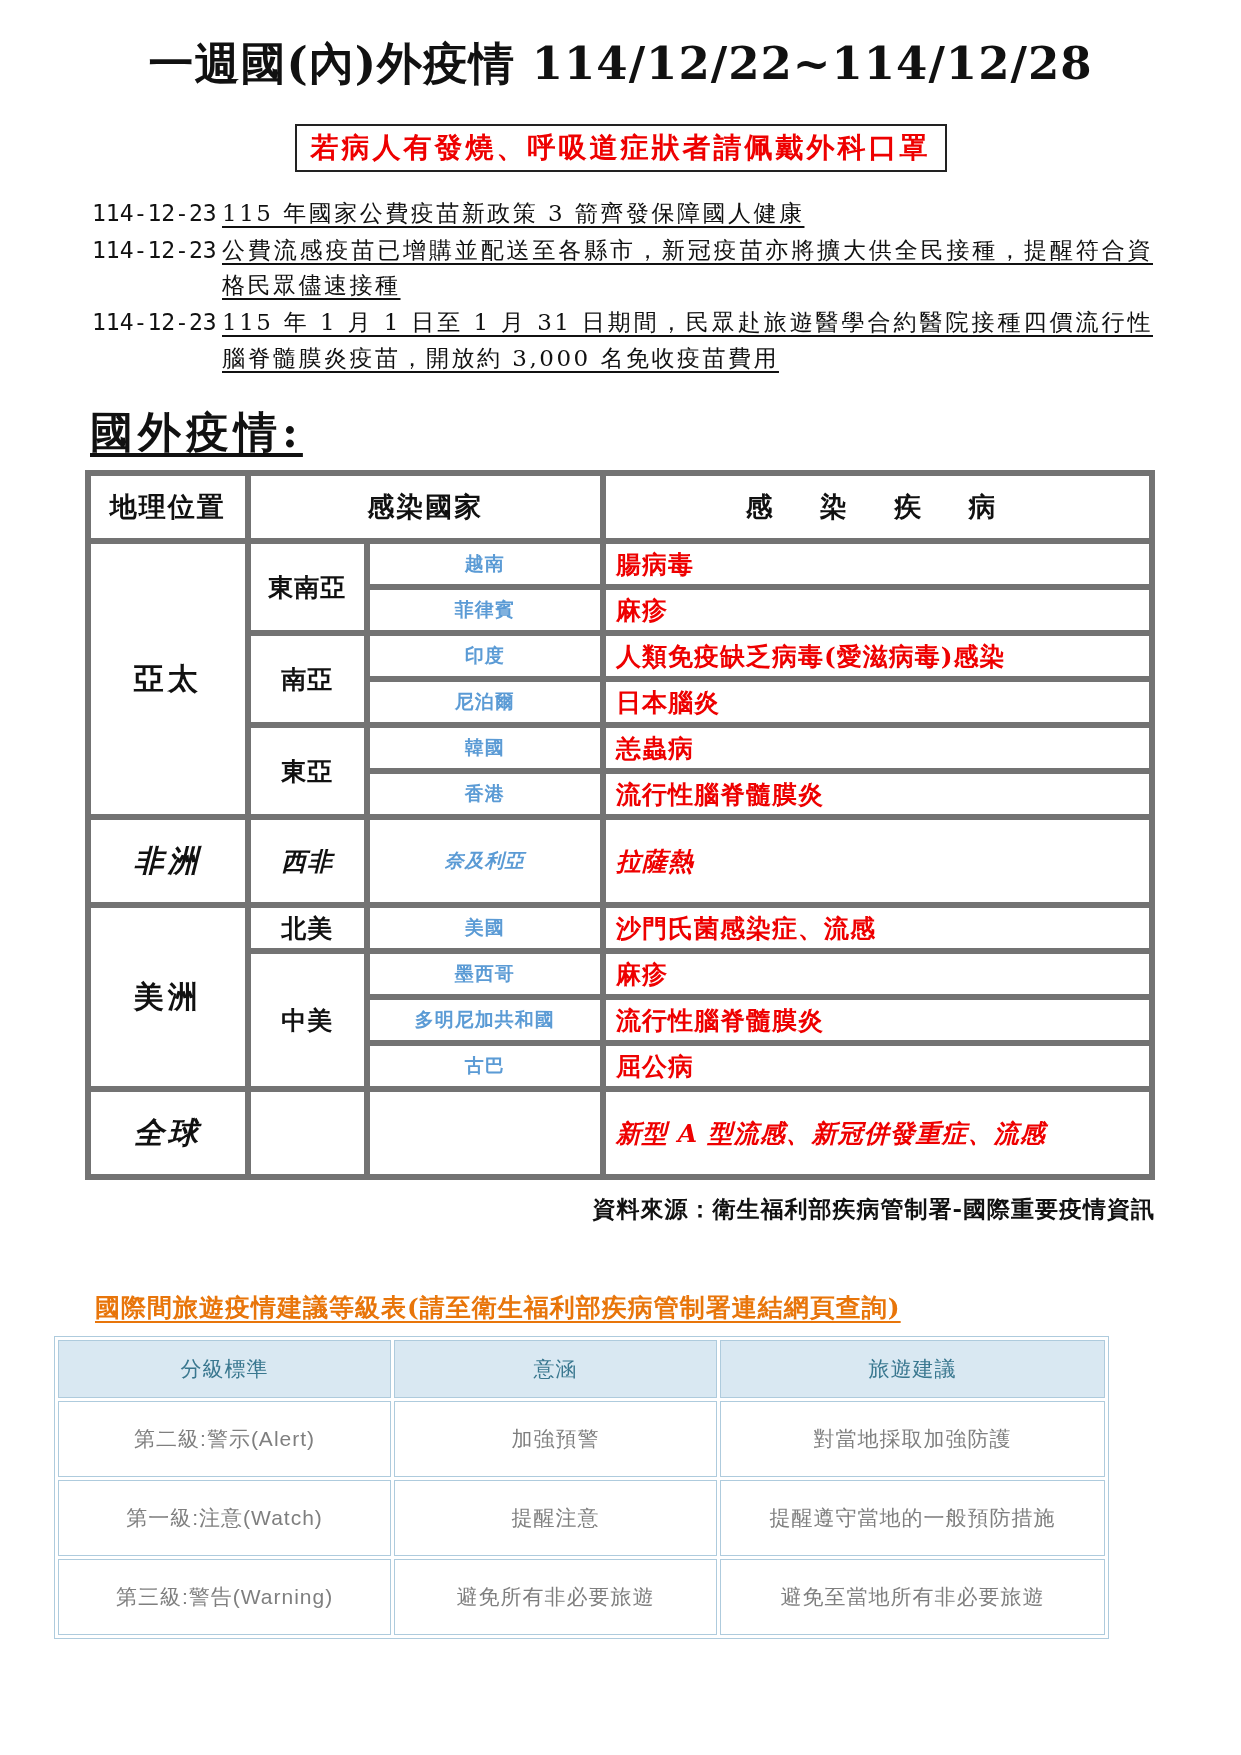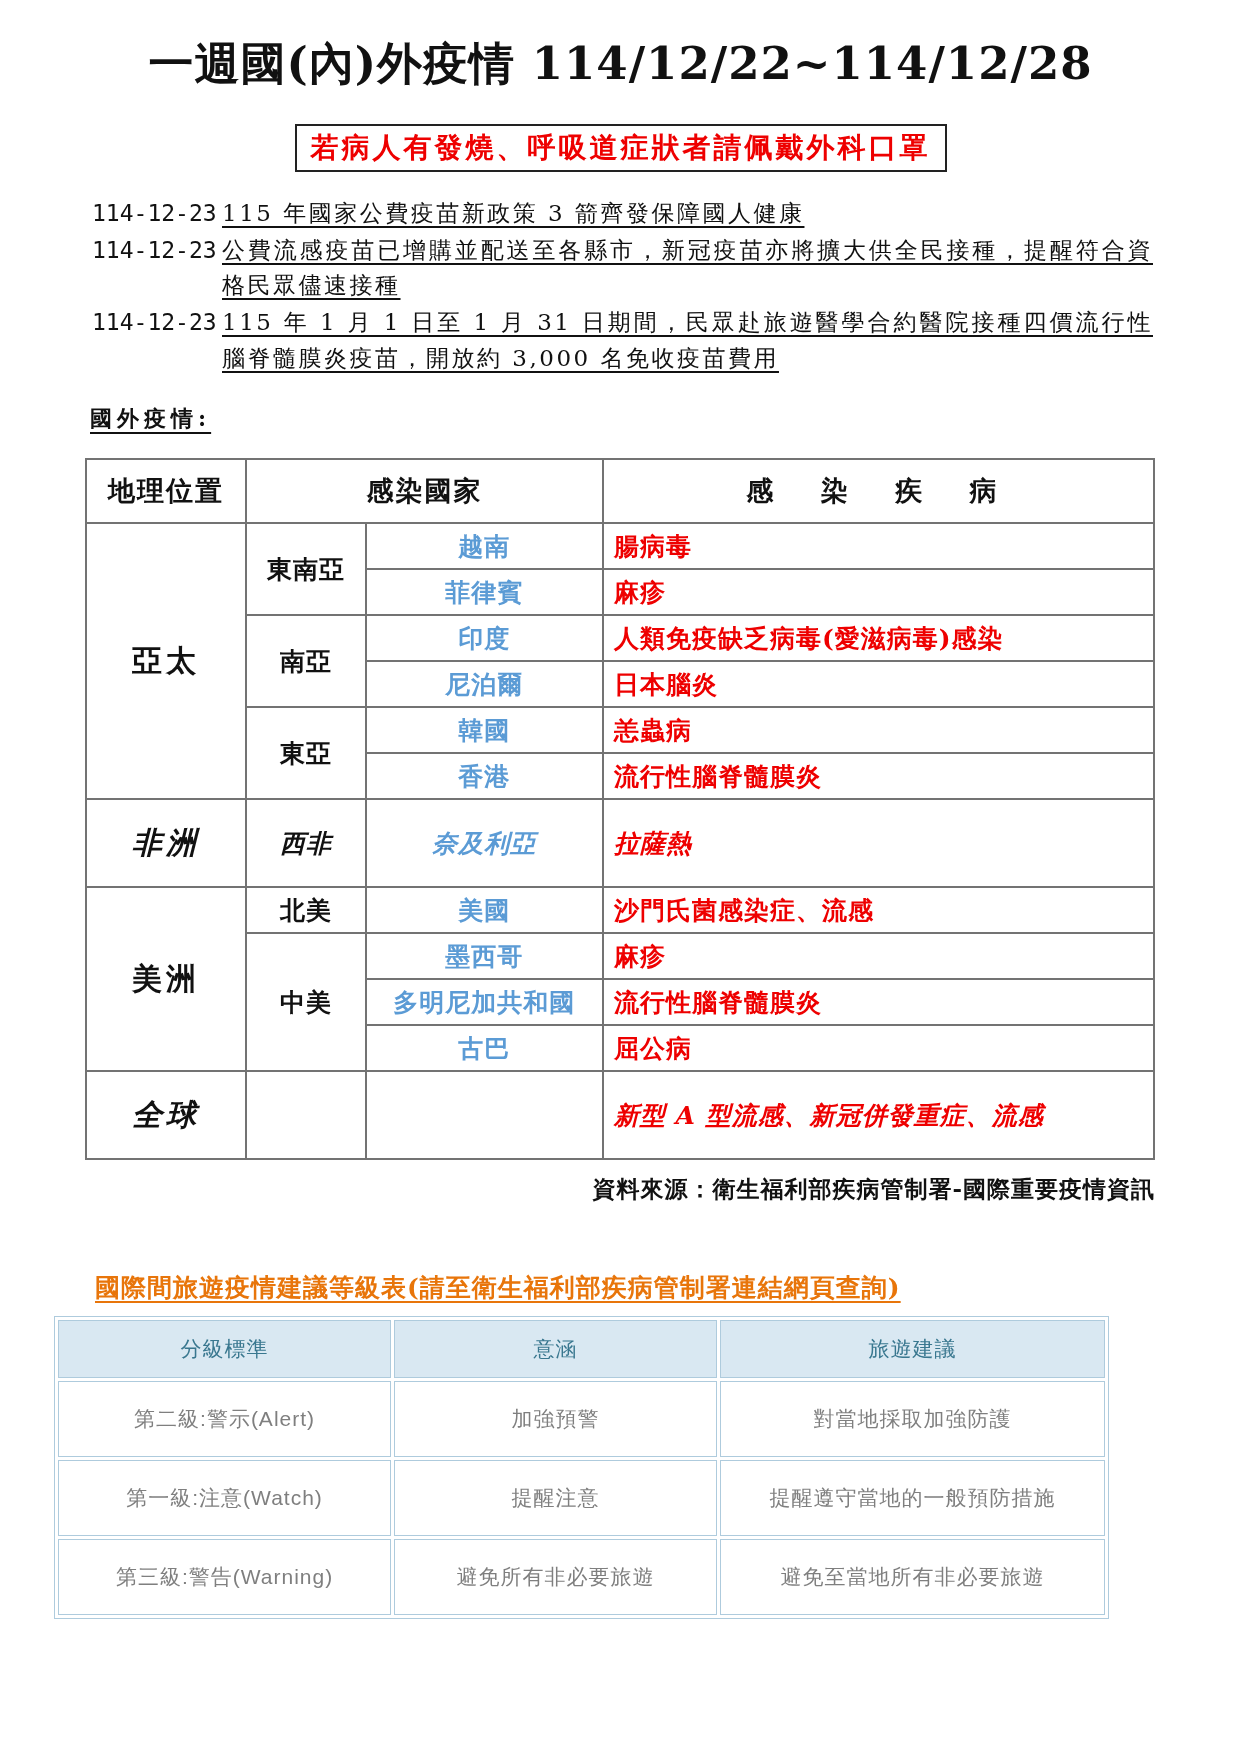--- a/index.html
+++ b/index.html
@@ -60,38 +60,38 @@
   .news-text {
     flex: 1;
     text-decoration: underline;
     text-underline-offset: 5px;
     letter-spacing: 2.5px;
     text-align: justify;
   }
 
   
   .section-foreign {
-    margin: 28px 0 24px 90px;
-    font-size: 22px;
+    margin: 28px 0 8px 90px;
+    font-size: 43px;
     font-weight: bold;
     letter-spacing: 5px;
     text-decoration: underline;
     text-underline-offset: 6px;
   }
 
   
   #epidemic-table {
     margin-left: 85px;
     width: 1070px;
     border-collapse: collapse;
     table-layout: fixed;
   }
   #epidemic-table th,
   #epidemic-table td {
-    border: 2px solid #737373;
+    border: 6px solid #737373;
     font-weight: bold;
     text-align: center;
     overflow: hidden;
   }
   #epidemic-table th {
     height: 60px;
     font-size: 27px;
     letter-spacing: 2px;
   }
   #epidemic-table th.spread {
@@ -103,21 +103,21 @@
   .cell-geo {
     font-size: 30px;
     letter-spacing: 4px;
     border-radius: 6px;
   }
   .cell-region {
     font-size: 25px;
     letter-spacing: 1px;
   }
   .cell-country {
-    font-size: 25px;
+    font-size: 19px;
     color: var(--country-blue, #5b9bd5);
     letter-spacing: 1px;
   }
   #epidemic-table td.cell-disease {
     font-size: 25px;
     color: var(--accent-red, #ee0000);
     text-align: left;
     padding-left: 10px;
     letter-spacing: 1px;
   }

